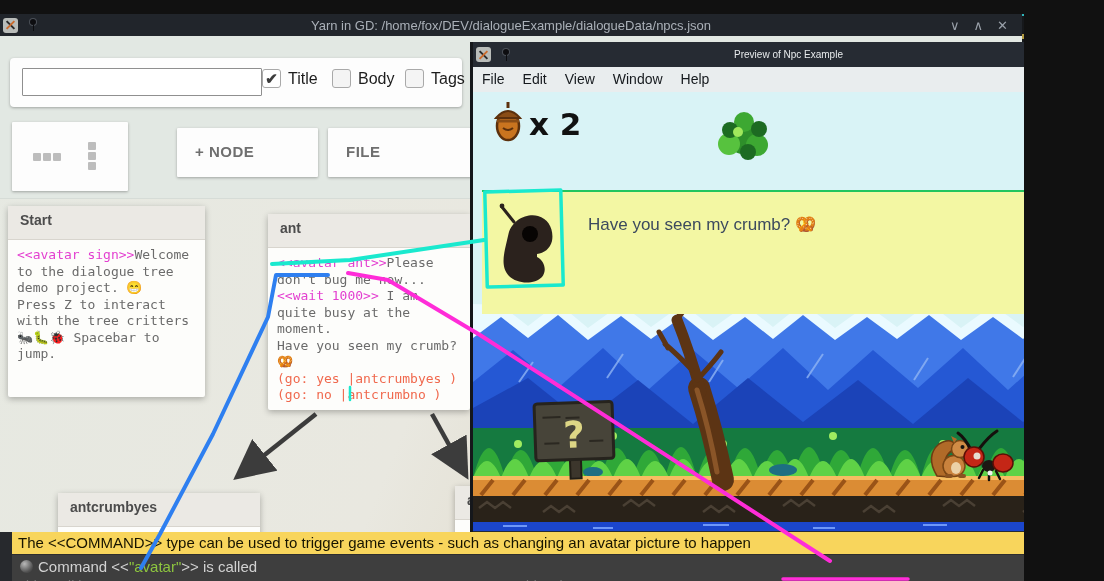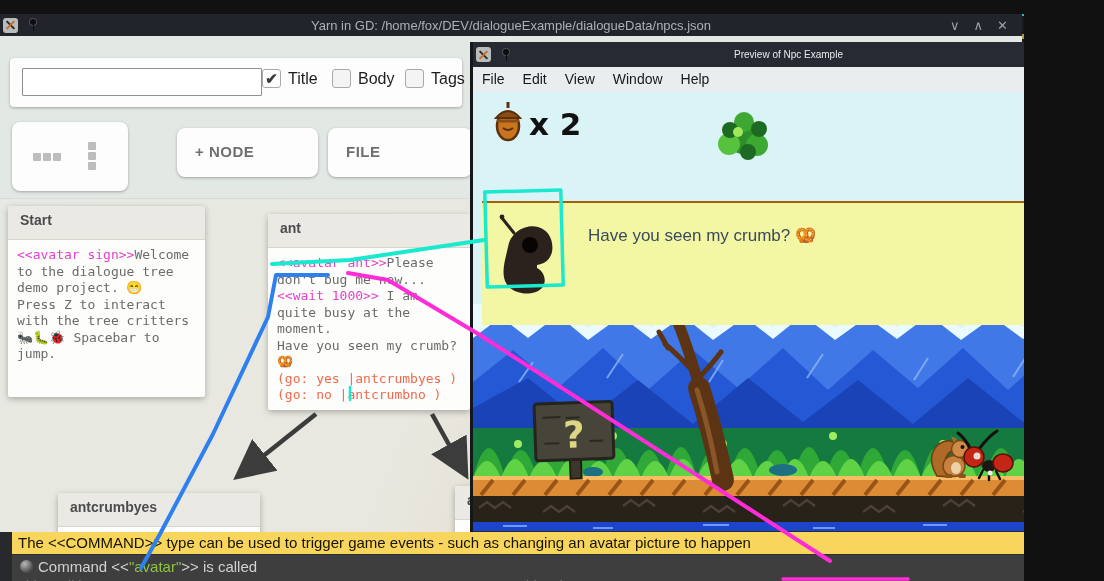--- a/index.html
+++ b/index.html
@@ -29,21 +29,21 @@
   #toolbar-card{left:10px;top:44px;width:452px;height:49px;background:#fdfdfd;border-radius:4px;
     box-shadow:0 1px 3px rgba(0,0,0,0.3);z-index:2;}
   #search-input{position:absolute;left:12px;top:10px;width:226px;height:26px;border:1px solid #8f8f8f;
     background:#fff;border-radius:1px;font-size:14px;padding:0 6px;outline:none;}
   .filter{position:absolute;top:11px;display:flex;align-items:center;gap:7px;}
   .checkbox{width:17px;height:17px;border:1px solid #a9a9a9;border-radius:3px;background:#f4f4f4;
     display:flex;align-items:center;justify-content:center;font-size:15px;font-weight:bold;color:#3c3c3c;line-height:1;}
   .checkbox.checked{background:#ffffff;}
   .filter .flabel{font-size:16px;color:#1d1d1d;}
 
-  .toolbtn{background:#fdfdfd;border-radius:8px;box-shadow:0 1px 3px rgba(0,0,0,0.3);z-index:2;text-align:center;}
+  .toolbtn{background:#fdfdfd;border-radius:1px;box-shadow:0 1px 3px rgba(0,0,0,0.3);z-index:2;text-align:center;}
   #layout-button{left:12px;top:108px;width:116px;height:69px;}
   .dotrow{position:absolute;left:21px;top:31px;display:flex;gap:2px;}
   .dotrow i{width:8px;height:8px;background:#bdbdbd;border-radius:1px;}
   .dotcol{position:absolute;left:76px;top:20px;display:flex;flex-direction:column;gap:2px;}
   .dotcol i{width:8px;height:8px;background:#bdbdbd;border-radius:1px;}
   #add-node-button{left:177px;top:114px;width:141px;height:49px;}
   #file-button{left:328px;top:114px;width:144px;height:49px;}
   .toolbtn .btnlabel{position:absolute;left:18px;top:15px;font-size:15px;font-weight:bold;color:#6f6f6f;letter-spacing:0.5px;}
 
   
@@ -67,22 +67,22 @@
   
   #preview-window{left:470px;top:28px;width:634px;height:553px;z-index:10;background:#262b33;
     border-left:3px solid #15171b;box-sizing:border-box;}
   #preview-titlebar{position:absolute;left:0;top:0;width:100%;height:25px;background:#262b33;display:flex;align-items:center;}
   #preview-title{position:absolute;left:0;right:0;text-align:center;color:#e7eaec;font-size:10px;}
   #preview-menubar{position:absolute;left:0;top:25px;width:100%;height:25px;background:#e9edee;
     display:flex;align-items:center;gap:0;}
   .menu-item{font-size:14px;color:#15191d;padding:0 9px;height:25px;line-height:25px;}
   #game-scene{position:absolute;left:0;top:50px;width:631px;height:439px;display:block;}
 
-  #dialogue-box{position:absolute;left:9px;top:159px;width:622px;height:124px;background:#f3f7a3;
-    border-top:2px solid #a16207;box-sizing:border-box;}
+  #dialogue-box{position:absolute;left:9px;top:148px;width:622px;height:124px;background:#f3f7a3;
+    border-top:2px solid #22c55e;box-sizing:border-box;}
   #dialogue-text{position:absolute;left:106px;top:22px;font-size:17px;color:#3c4a5e;}
   #dialogue-avatar{position:absolute;left:16px;top:8px;}
 
   
   #event-panel{left:0;top:518px;width:1104px;height:63px;z-index:20;background:#3e3e3e;}
   #event-gutter{position:absolute;left:0;top:0;width:12px;height:63px;background:#27292d;}
   #tooltip-bar{position:absolute;left:12px;top:0;width:1092px;height:22px;background:#f8d55c;
     border-bottom:1px solid #2e2e2e;}
   #tooltip-bar .ttext{position:absolute;left:6px;top:2px;font-size:15px;color:#171400;}
   .event-col{position:absolute;top:23px;height:40px;background:#3e3e3e;}

